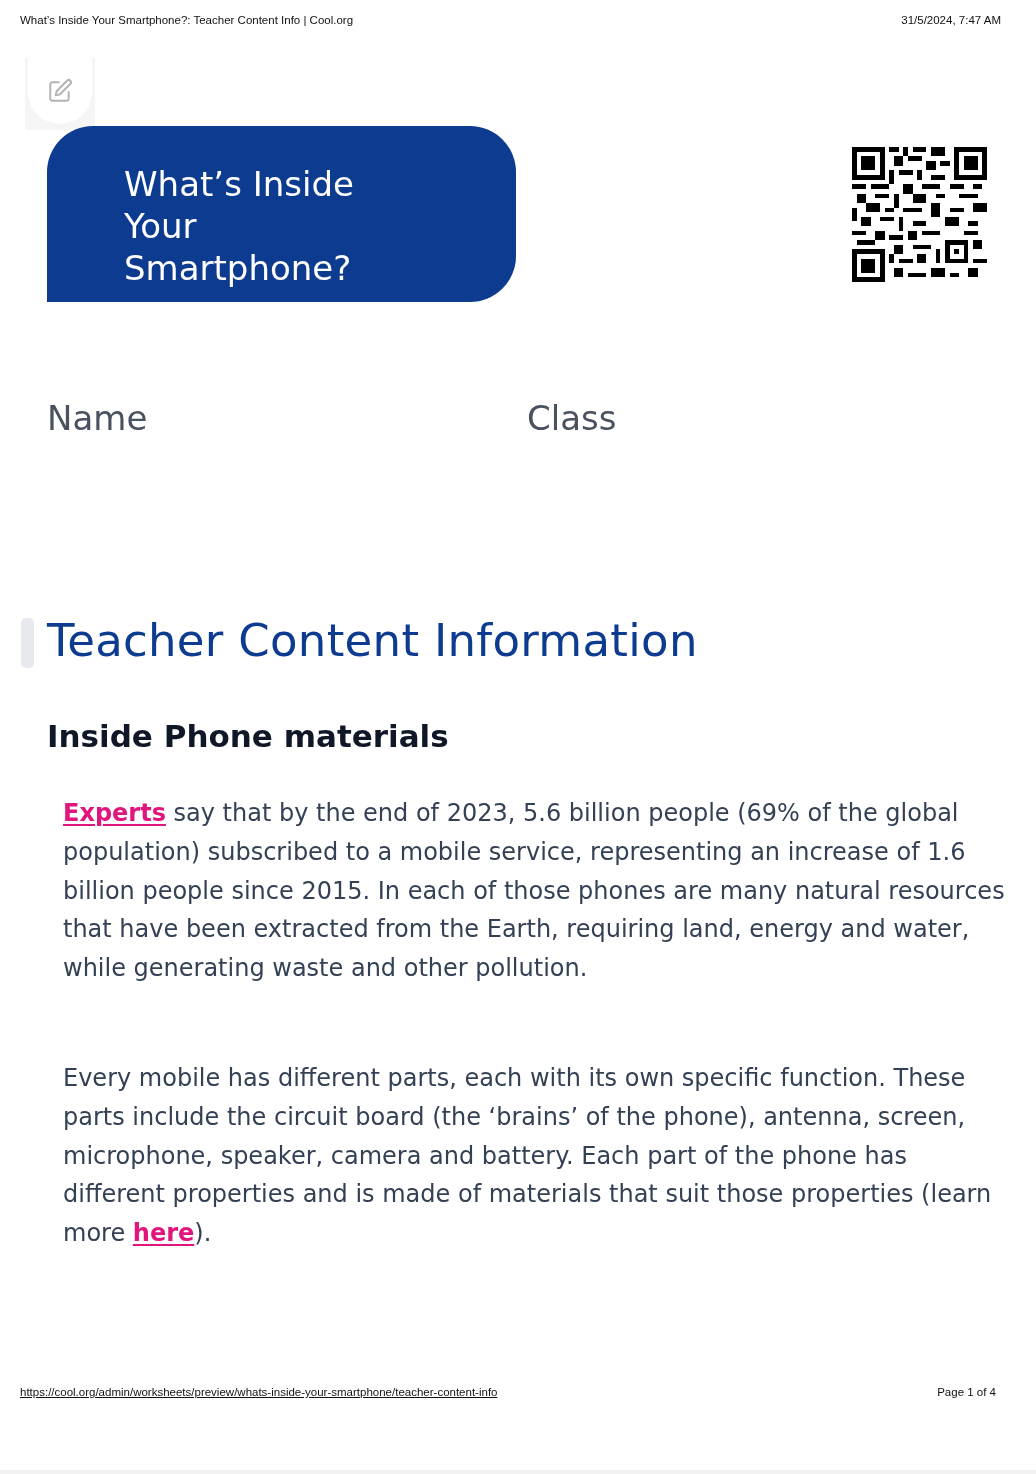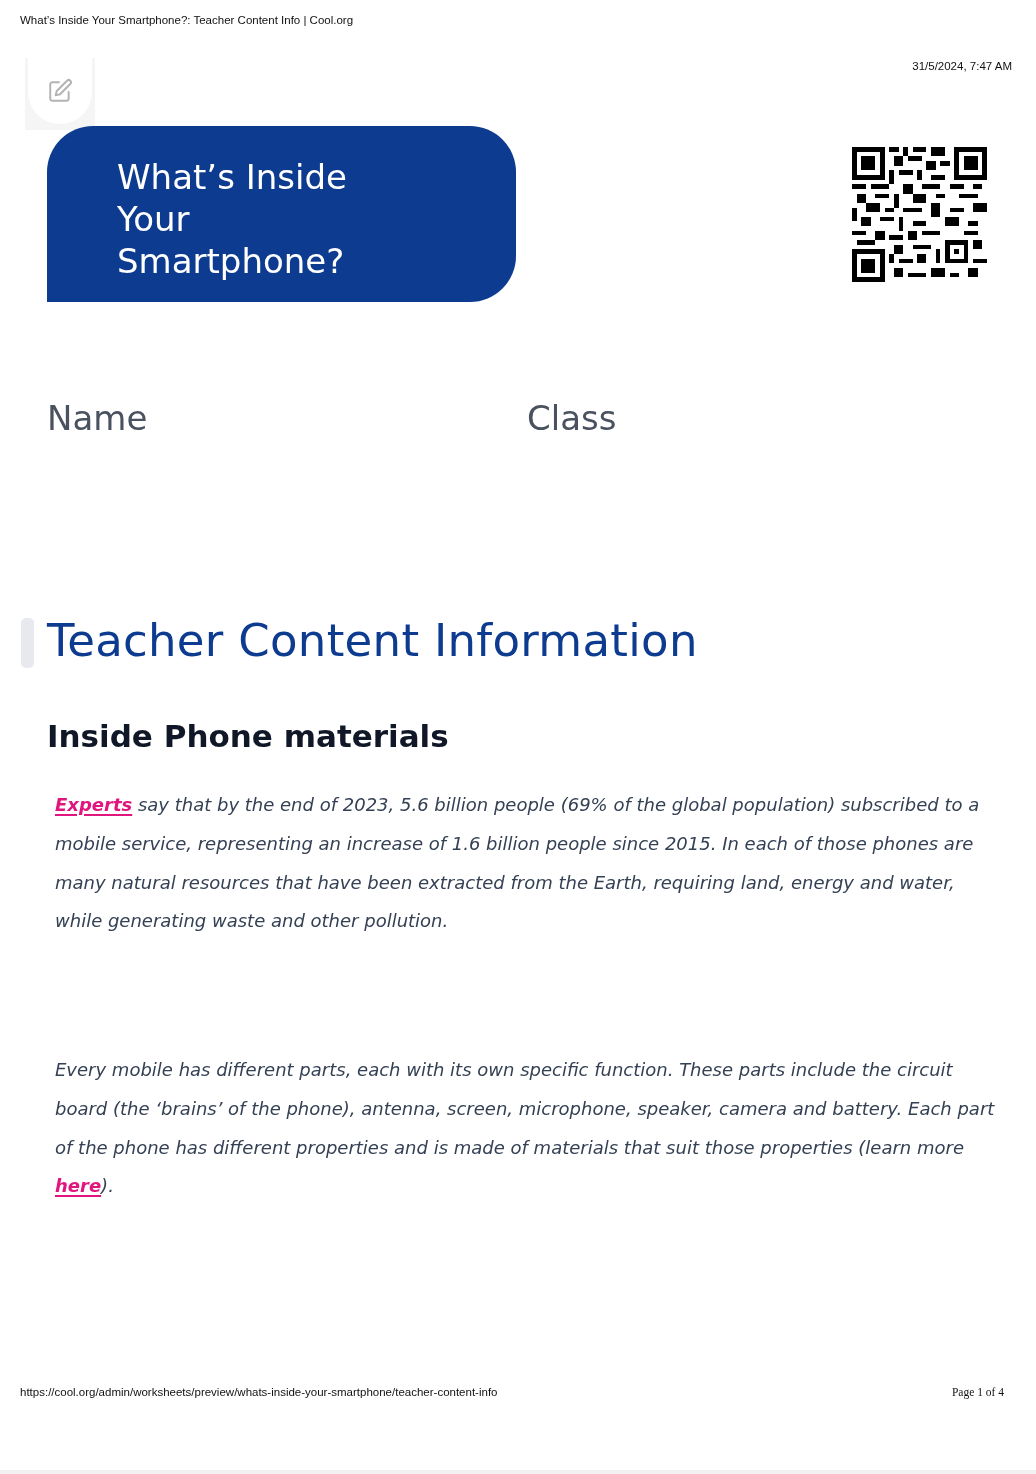--- a/index.html
+++ b/index.html
@@ -1,55 +1,55 @@
 <!DOCTYPE html>
 <html><head>
 <meta charset="utf-8">
 <style>
   html, body { margin:0; padding:0; background:#ffffff; }
   body { width:1036px; height:1474px; position:relative; overflow:hidden;
          font-family:"DejaVu Sans", "Liberation Sans", sans-serif; color:#344054; }
   .print-hdr { position:absolute; top:14px; left:20px; right:24px; height:18px;
                font-family:"Liberation Sans", sans-serif; font-size:11.5px; color:#111; }
   .print-hdr .title { position:absolute; left:0; top:0; }
-  .print-hdr .date { position:absolute; right:0; top:0;margin-top:46px; }
+  .print-hdr .date { position:absolute; right:11px; top:0; }
   .edit-tab { position:absolute; left:25px; top:58px; width:70px; height:72px;
               background:#f5f5f5; }
   .edit-tab .inner { position:absolute; left:3px; top:0; width:64px; height:66px;
               background:#ffffff; border-radius:0 0 32px 32px; }
   .edit-tab svg { position:absolute; left:22px; top:20px; }
   .banner { position:absolute; left:47px; top:126px; width:469px; height:176px;
             background:#0d3b8f; border-radius:46px 46px 46px 0; }
-  .banner h1 { margin:4px; position:absolute; left:66px; top:26px; width:300px;
+  .banner h1 { margin:11px; position:absolute; left:66px; top:26px; width:300px;
                font-family:"DejaVu Sans", sans-serif; font-weight:normal;
                font-size:34px; line-height:42px; color:#ffffff; }
   .qr { position:absolute; left:852px; top:147px; width:135px; height:135px; }
   .field-label { position:absolute; top:398px; font-size:34px; color:#4a5260;
                  font-family:"DejaVu Sans", sans-serif; }
   .field-name { left:47px; }
   .field-class { left:527px; }
   .accent-bar { position:absolute; left:21px; top:618px; width:13px; height:50px;
                 background:#e8e9ef; border-radius:5px; }
   .sec-title { position:absolute; left:47px; top:614px; margin:0;
                font-family:"DejaVu Sans", sans-serif; font-weight:normal;
                font-size:45px; color:#0d3b8f; letter-spacing:0.3px; }
   .sub-title { position:absolute; left:47px; top:718px; margin:0;
                font-family:"DejaVu Sans", sans-serif; font-weight:bold;
                font-size:31px; color:#101828; }
-  .para { position:absolute; left:47px; width:950px; margin:8px;
-          font-family:"DejaVu Sans", sans-serif; font-size:18px; line-height:38.8px;
-          color:#344054;font-style:italic; }
+  .para { position:absolute; left:47px; width:950px; margin:16px;
+          font-family:"DejaVu Sans", sans-serif; font-size:24px; line-height:38.8px;
+          color:#344054; }
   .p1 { top:778px; }
   .p2 { top:1043px; }
   .para a { color:#e0157d; font-weight:bold; text-decoration:underline;
             text-decoration-thickness:2px; text-underline-offset:3px; }
   .print-ftr { position:absolute; top:1386px; left:20px; right:24px; height:18px;
                font-family:"Liberation Sans", sans-serif; font-size:11.5px; color:#111; }
-  .print-ftr .url { position:absolute; left:0; top:0; }
-  .print-ftr .page { position:absolute; right:8px; top:0;font-family:Liberation Serif, serif; }
+  .print-ftr .url { position:absolute; left:0; top:0;text-decoration:underline; }
+  .print-ftr .page { position:absolute; right:16px; top:0; }
   .bottom-strip { position:absolute; left:0; right:0; top:1470px; height:4px; background:#f2f2f2; }
 </style>
 </head>
 <body>
 
 <div class="print-hdr">
   <span class="title">What’s Inside Your Smartphone?: Teacher Content Info | Cool.org</span>
   <span class="date">31/5/2024, 7:47 AM</span>
 </div>
 

